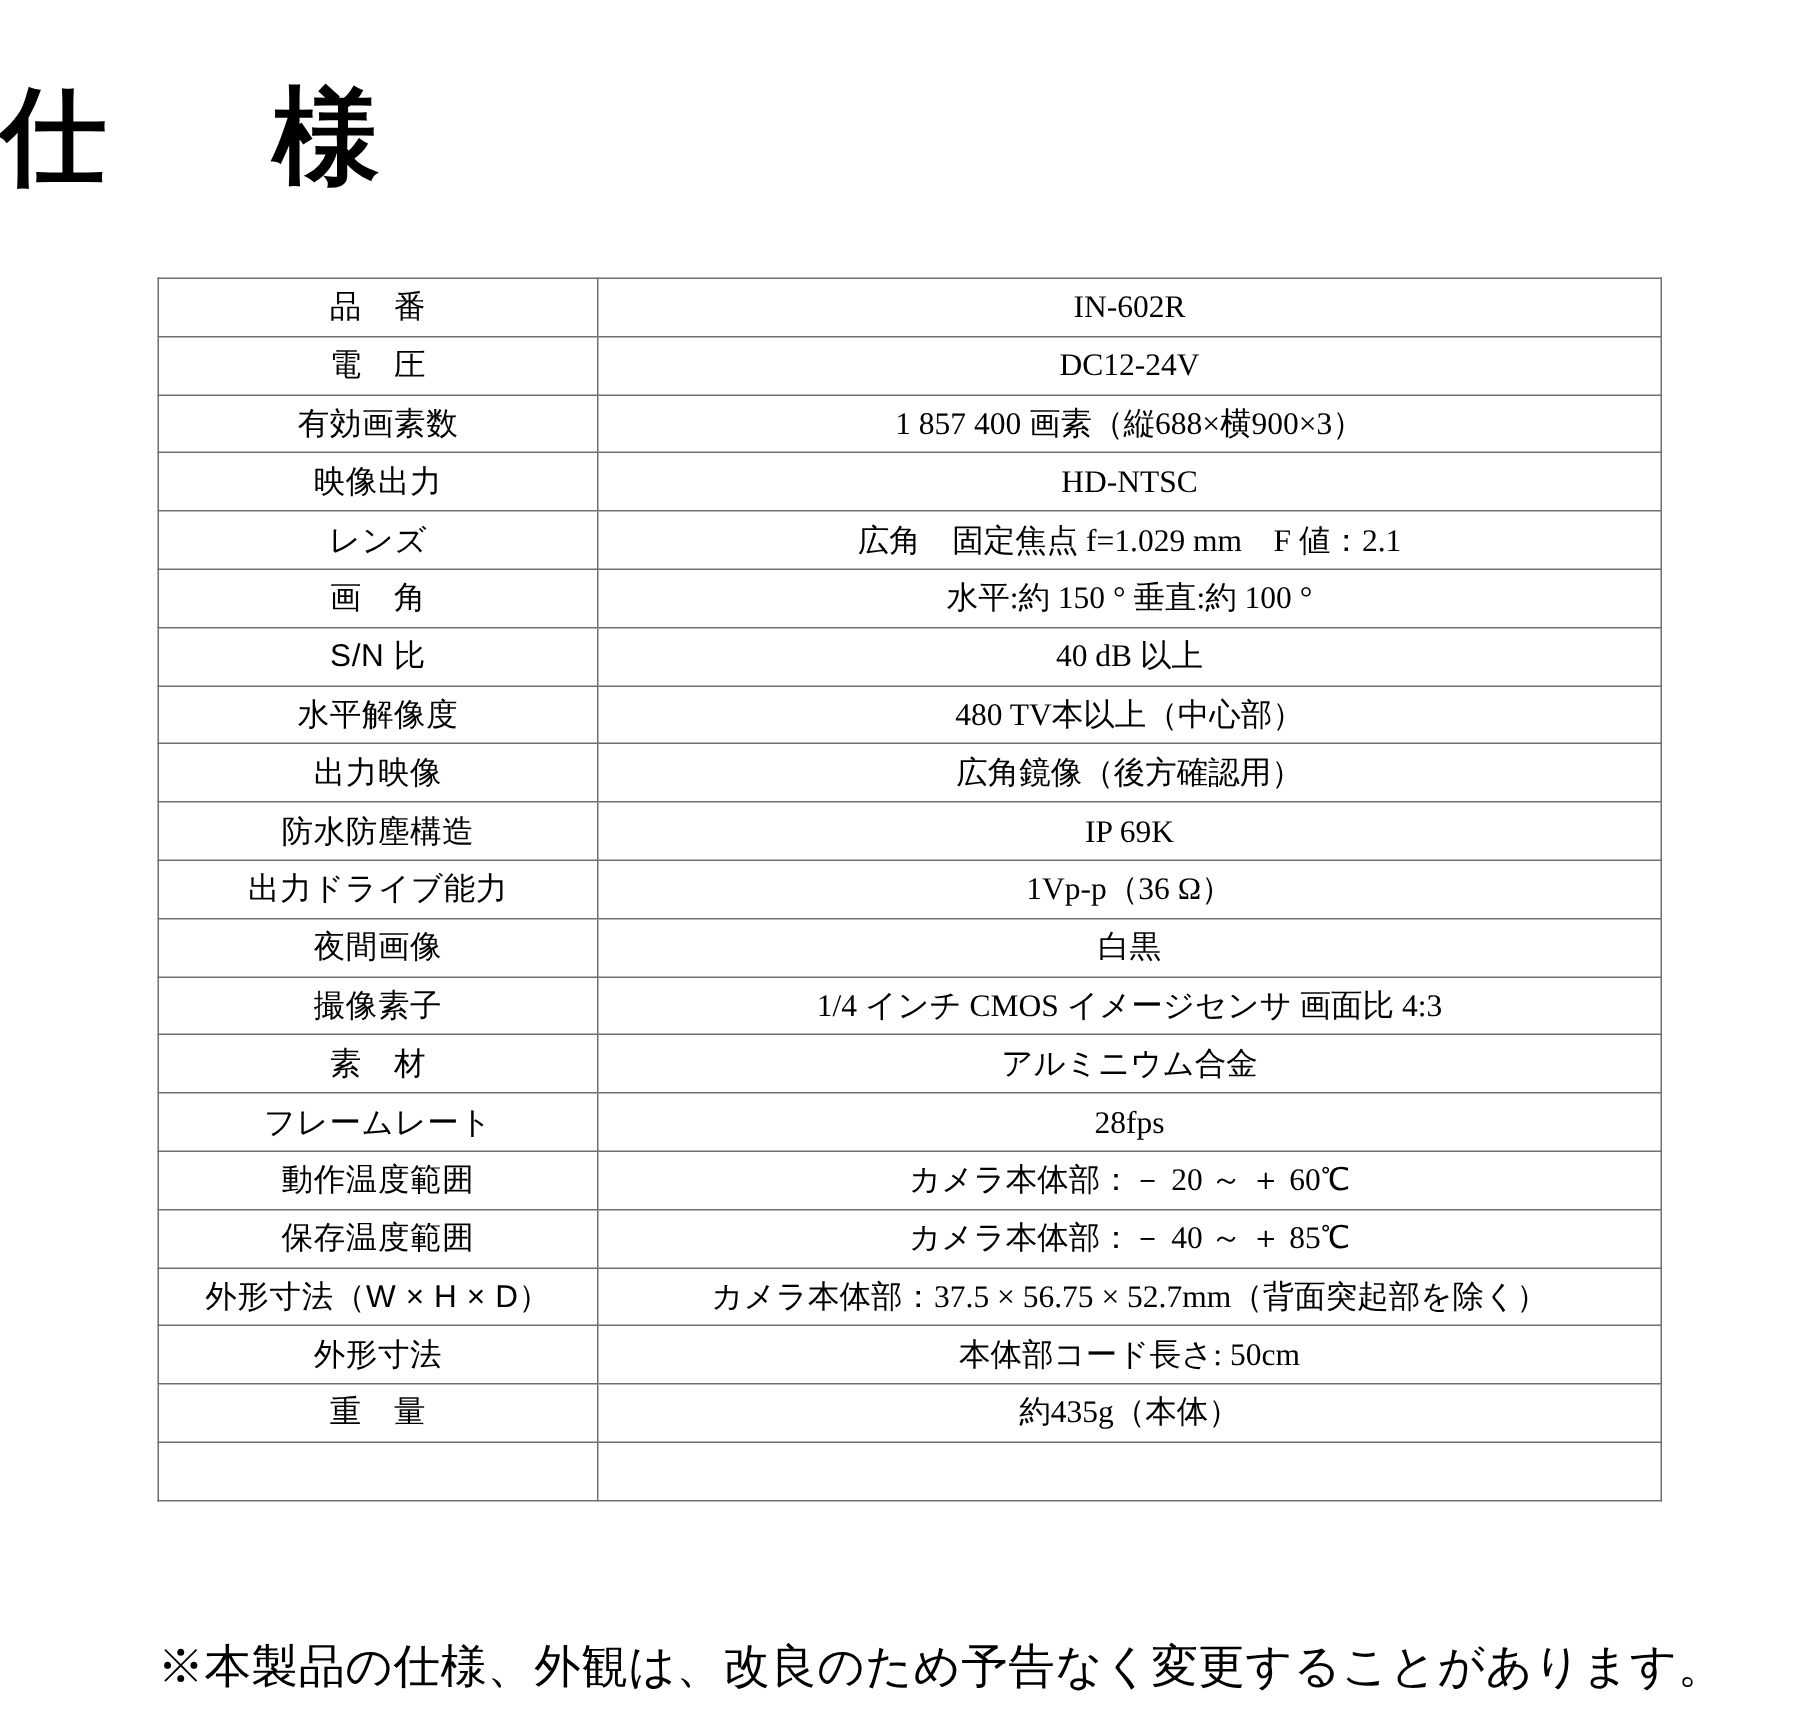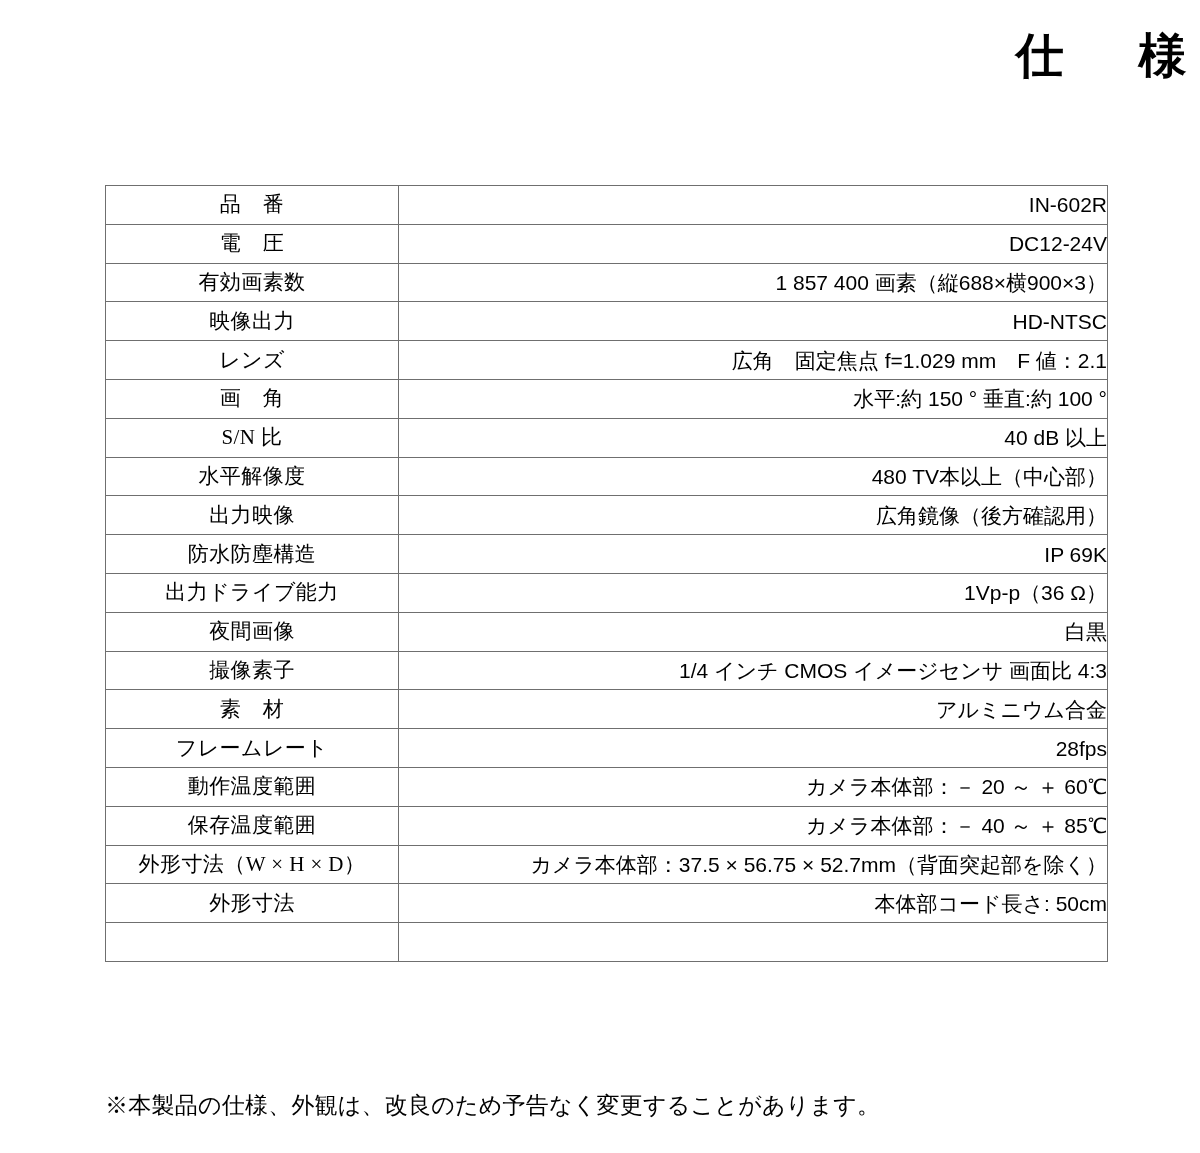--- a/index.html
+++ b/index.html
@@ -15,26 +15,26 @@
     position: relative;
     overflow: hidden;
   }
   .page {
     width: 1200px;
     height: 1153px;
     position: relative;
     box-sizing: border-box;
   }
   .doc-title {
-    text-align: right;
-    font-size: 48px;
+    text-align: left;
+    font-size: 71px;
     font-weight: bold;
     letter-spacing: 0.28em;
     margin: 0;
-    padding-top: 24px;
+    padding-top: 44px;
     font-family: "Liberation Serif", "DejaVu Serif", serif;
   }
   .spec-table-wrap {
     position: absolute;
     left: 105px;
     top: 185px;
     width: 1000px;
   }
   table.spec {
     border-collapse: collapse;
@@ -48,37 +48,37 @@
     padding: 0 0 0 0;
     font-size: 21px;
     vertical-align: middle;
     line-height: 1.1;
   }
   td.label {
     width: 292px;
     text-align: center;
     font-size: 21px;
     letter-spacing: 0.02em;
-    font-family: Liberation Serif, serif;
+    font-family: Liberation Sans, sans-serif;
   }
   td.value {
     width: 708px;
-    text-align: right;
+    text-align: center;
     padding-left: 68px;
     font-size: 21px;
-    font-family: Liberation Sans, sans-serif;
+    font-family: Liberation Serif, serif;
   }
   tr.empty td {
     height: 37.8px;
   }
   .footnote {
     position: absolute;
     left: 105px;
     top: 1090px;
-    font-size: 23px;
+    font-size: 31px;
     letter-spacing: 0.01em;
     font-family: "Liberation Serif", "DejaVu Serif", serif;
   }
 </style>
 </head>
 <body>
 
 <div class="page">
 
   <h1 class="doc-title">仕　様</h1>
@@ -155,20 +155,24 @@
           <td class="value">カメラ本体部：－ 40 ～ ＋ 85℃</td>
         </tr>
         <tr>
           <td class="label">外形寸法（W × H × D）</td>
           <td class="value">カメラ本体部：37.5 × 56.75 × 52.7mm（背面突起部を除く）</td>
         </tr>
         <tr>
           <td class="label">外形寸法</td>
           <td class="value">本体部コード長さ: 50cm</td>
         </tr>
+        <tr>
+          <td class="label">重　量</td>
+          <td class="value">約435g（本体）</td>
+        </tr>
         <tr class="empty">
           <td class="label"></td>
           <td class="value"></td>
         </tr>
       </tbody>
     </table>
   </div>
 
   <div class="footnote">※本製品の仕様、外観は、改良のため予告なく変更することがあります。</div>
 

